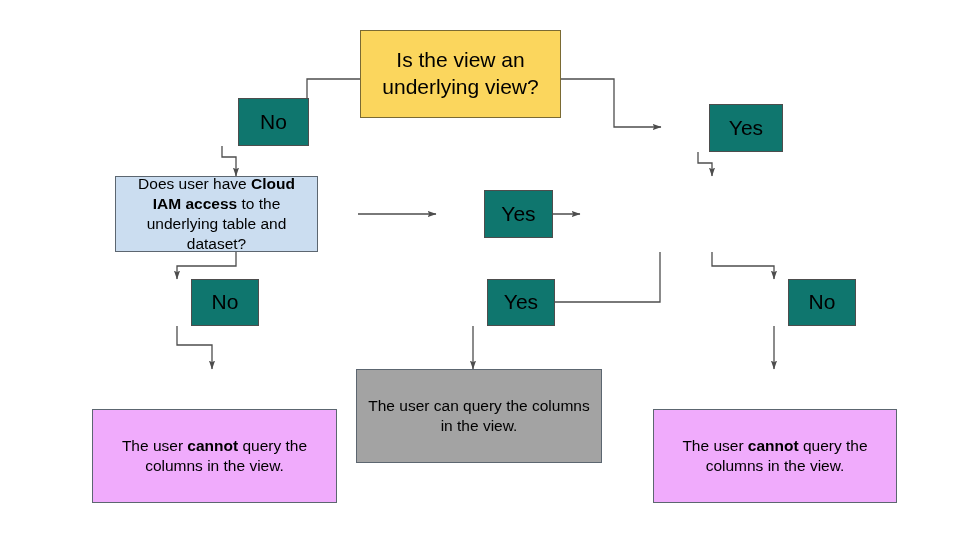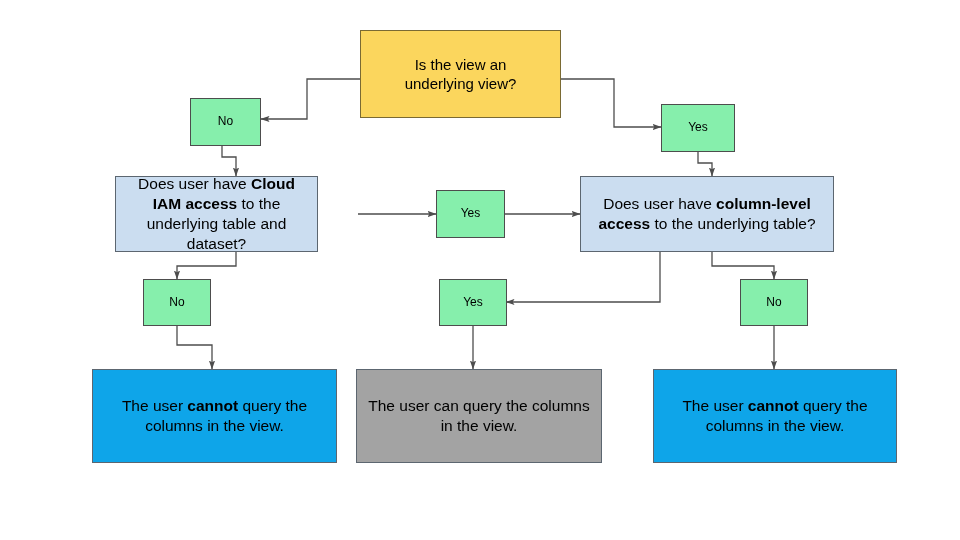--- a/index.html
+++ b/index.html
@@ -38,36 +38,38 @@
     line-height: 1.28;
     z-index: 2;
   }
   .node .txt {
     display: block;
     padding: 0 8px;
   }
   .node-decision-yellow {
     background: #fbd65d;
     border-color: #7a6a33;
-    font-size: 15px;
+    font-size: 21px;
   }
   .node-decision-blue {
     background: #cbddf0;
     border-color: #5c6670;
     font-size: 15.5px;
   }
   .node-label {
-    background: #86efac;
+    background: #0f766e;
     border-color: #4d4d4d;
-    font-size: 12px;
+    font-size: 21px;
+    margin-left: 48px;
   }
   .node-result-grey {
-    background: #0ea5e9;
+    background: #f0abfc;
     border-color: #5c6670;
     font-size: 15.5px;
+    margin-top: 40px;
   }
   .node-result-green {
     background: #a3a3a3;
     border-color: #5c6670;
     font-size: 15.5px;
   }
   .node b {
     font-weight: bold;
   }
 </style>
@@ -127,23 +129,20 @@
   </div>
 
   <div class="node node-decision-blue" style="left:115px; top:176px; width:203px; height:76px;">
     <span class="txt"><span>Does user have </span><b>Cloud IAM access</b><span> to the underlying table and dataset?</span></span>
   </div>
 
   <div class="node node-label" style="left:436px; top:190px; width:69px; height:48px;">
     <span class="txt">Yes</span>
   </div>
 
-  <div class="node node-decision-blue" style="left:580px; top:176px; width:254px; height:76px;">
-    <span class="txt"><span>Does user have </span><b>column-level access</b><span> to the underlying table?</span></span>
-  </div>
 
   <div class="node node-label" style="left:143px; top:279px; width:68px; height:47px;">
     <span class="txt">No</span>
   </div>
 
   <div class="node node-label" style="left:439px; top:279px; width:68px; height:47px;">
     <span class="txt">Yes</span>
   </div>
 
   <div class="node node-label" style="left:740px; top:279px; width:68px; height:47px;">

